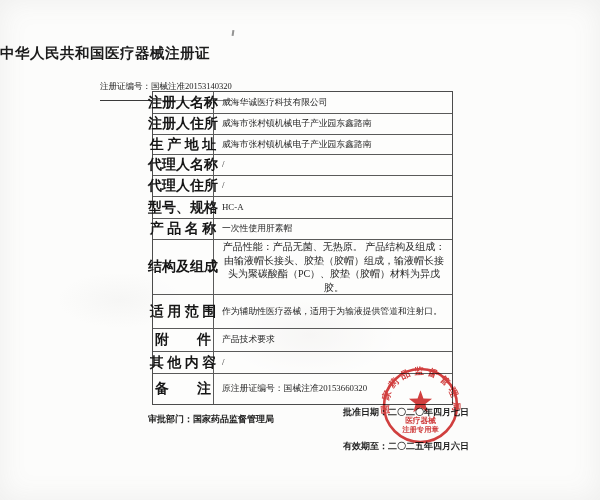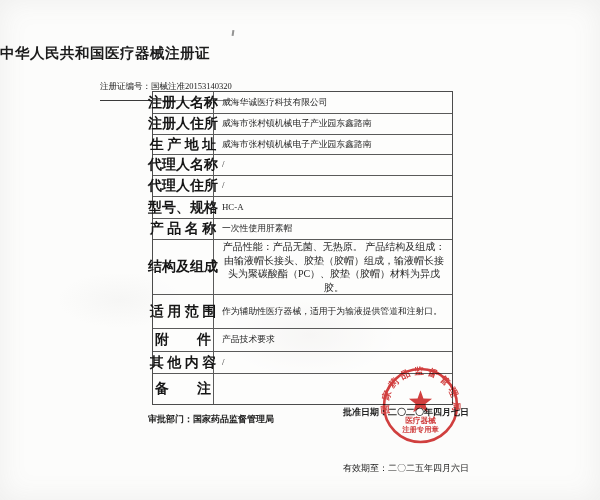--- a/index.html
+++ b/index.html
@@ -48,22 +48,22 @@
   .value.small{font-size:10px;}
   .footer-dept{
     position:absolute;left:148px;top:413px;
     font-size:9px;font-weight:bold;color:#222;
   }
   .footer-date1{
     position:absolute;left:343px;top:406px;
     font-size:9px;font-weight:bold;color:#222;z-index:2;
   }
   .footer-date2{
-    position:absolute;left:343px;top:419px;
-    font-size:9px;font-weight:normal;color:#222;z-index:2;margin-top:43px;
+    position:absolute;left:343px;top:397px;
+    font-size:9px;font-weight:bold;color:#222;z-index:2;margin-top:43px;
   }
   .seal{
     position:absolute;left:380px;top:365px;width:81px;height:81px;
     z-index:3;mix-blend-mode:multiply;opacity:0.92;
   }
   .noise-tick{
     position:absolute;left:232px;top:30px;width:2px;height:6px;
     background:rgba(60,60,60,0.55);transform:rotate(8deg);
   }
 </style>
@@ -118,20 +118,21 @@
     <div class="row" style="height:23px">
       <div class="cell label">附　　件</div>
       <div class="cell value">产品技术要求</div>
     </div>
     <div class="row" style="height:22px">
       <div class="cell label">其 他 内 容</div>
       <div class="cell value">/</div>
     </div>
     <div class="row" style="height:31px">
       <div class="cell label">备　　注</div>
+      <div class="cell value">原注册证编号：国械注准20153660320</div>
     </div>
   </div>
 
   <div class="footer-dept">审批部门：国家药品监督管理局</div>
   <div class="footer-date1">批准日期：二〇二〇年四月七日</div>
   <div class="footer-date2">有效期至：二〇二五年四月六日</div>
 
   <svg class="seal" viewBox="0 0 80 80" xmlns="http://www.w3.org/2000/svg">
     <circle cx="40" cy="40" r="36" fill="none" stroke="#cf2e2e" stroke-width="2.6"></circle>
     <path id="sealArc" d="M 10 52 A 32 32 0 1 1 70 52" fill="none"></path>

